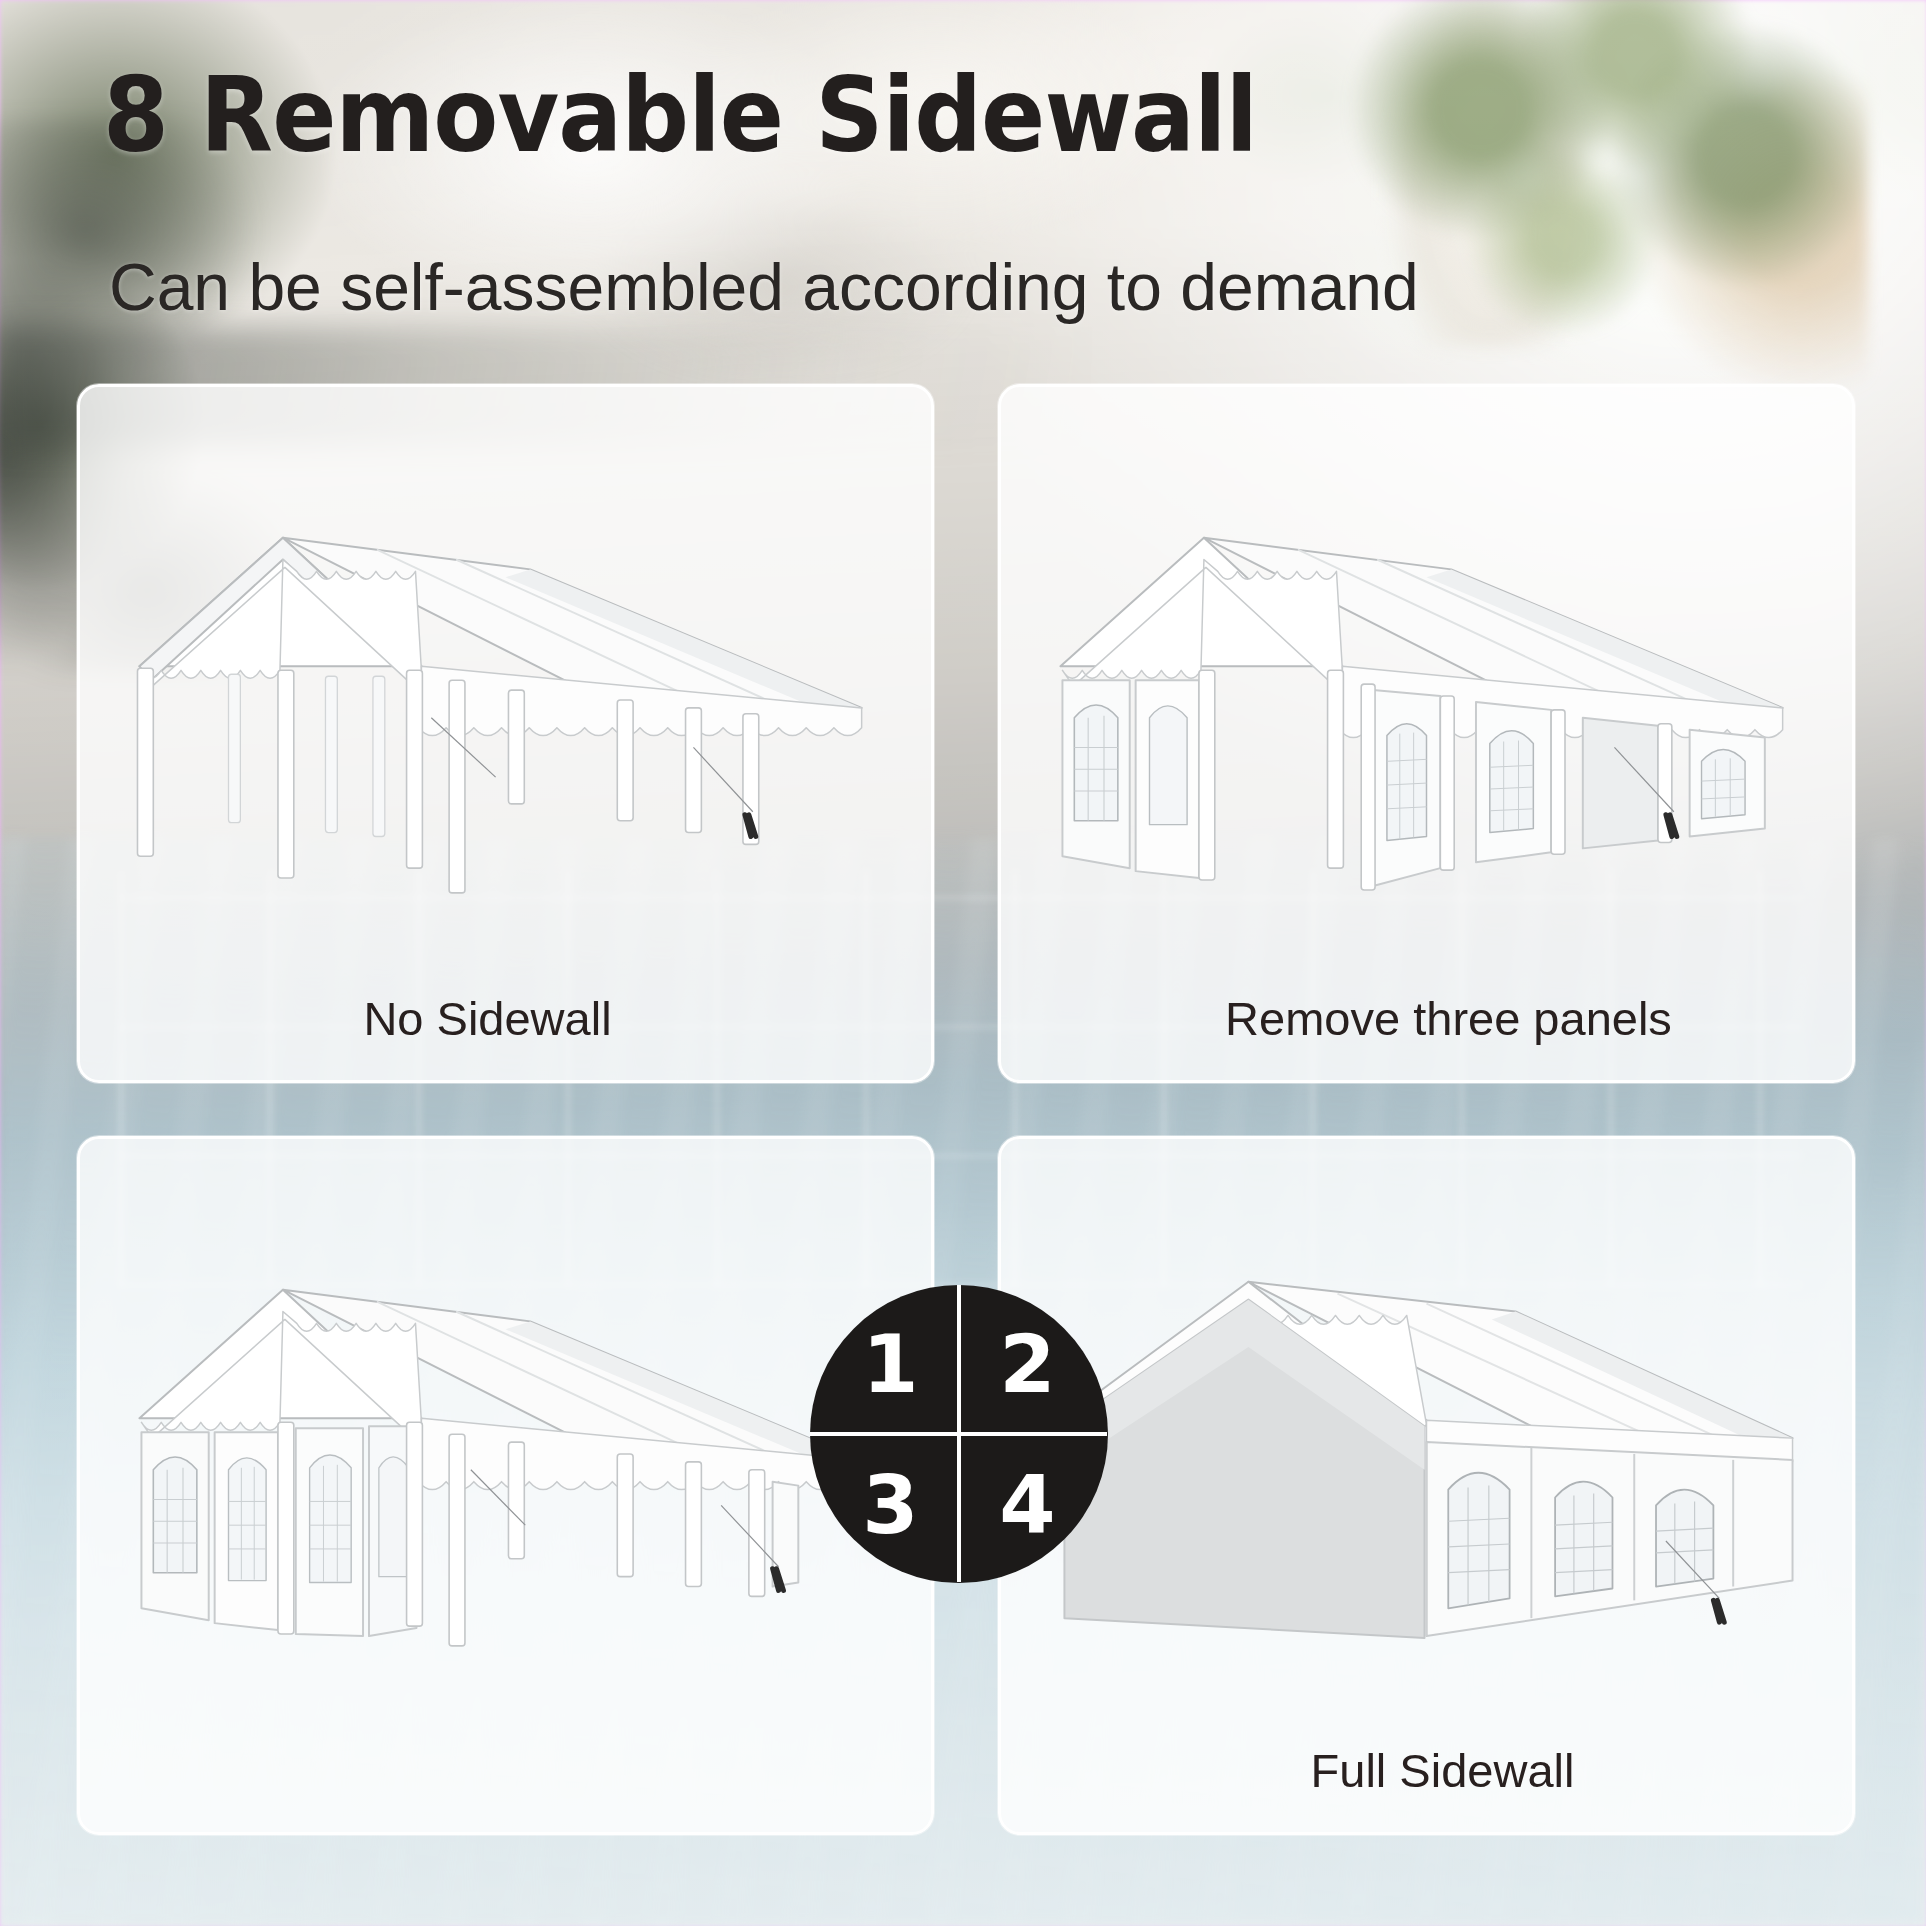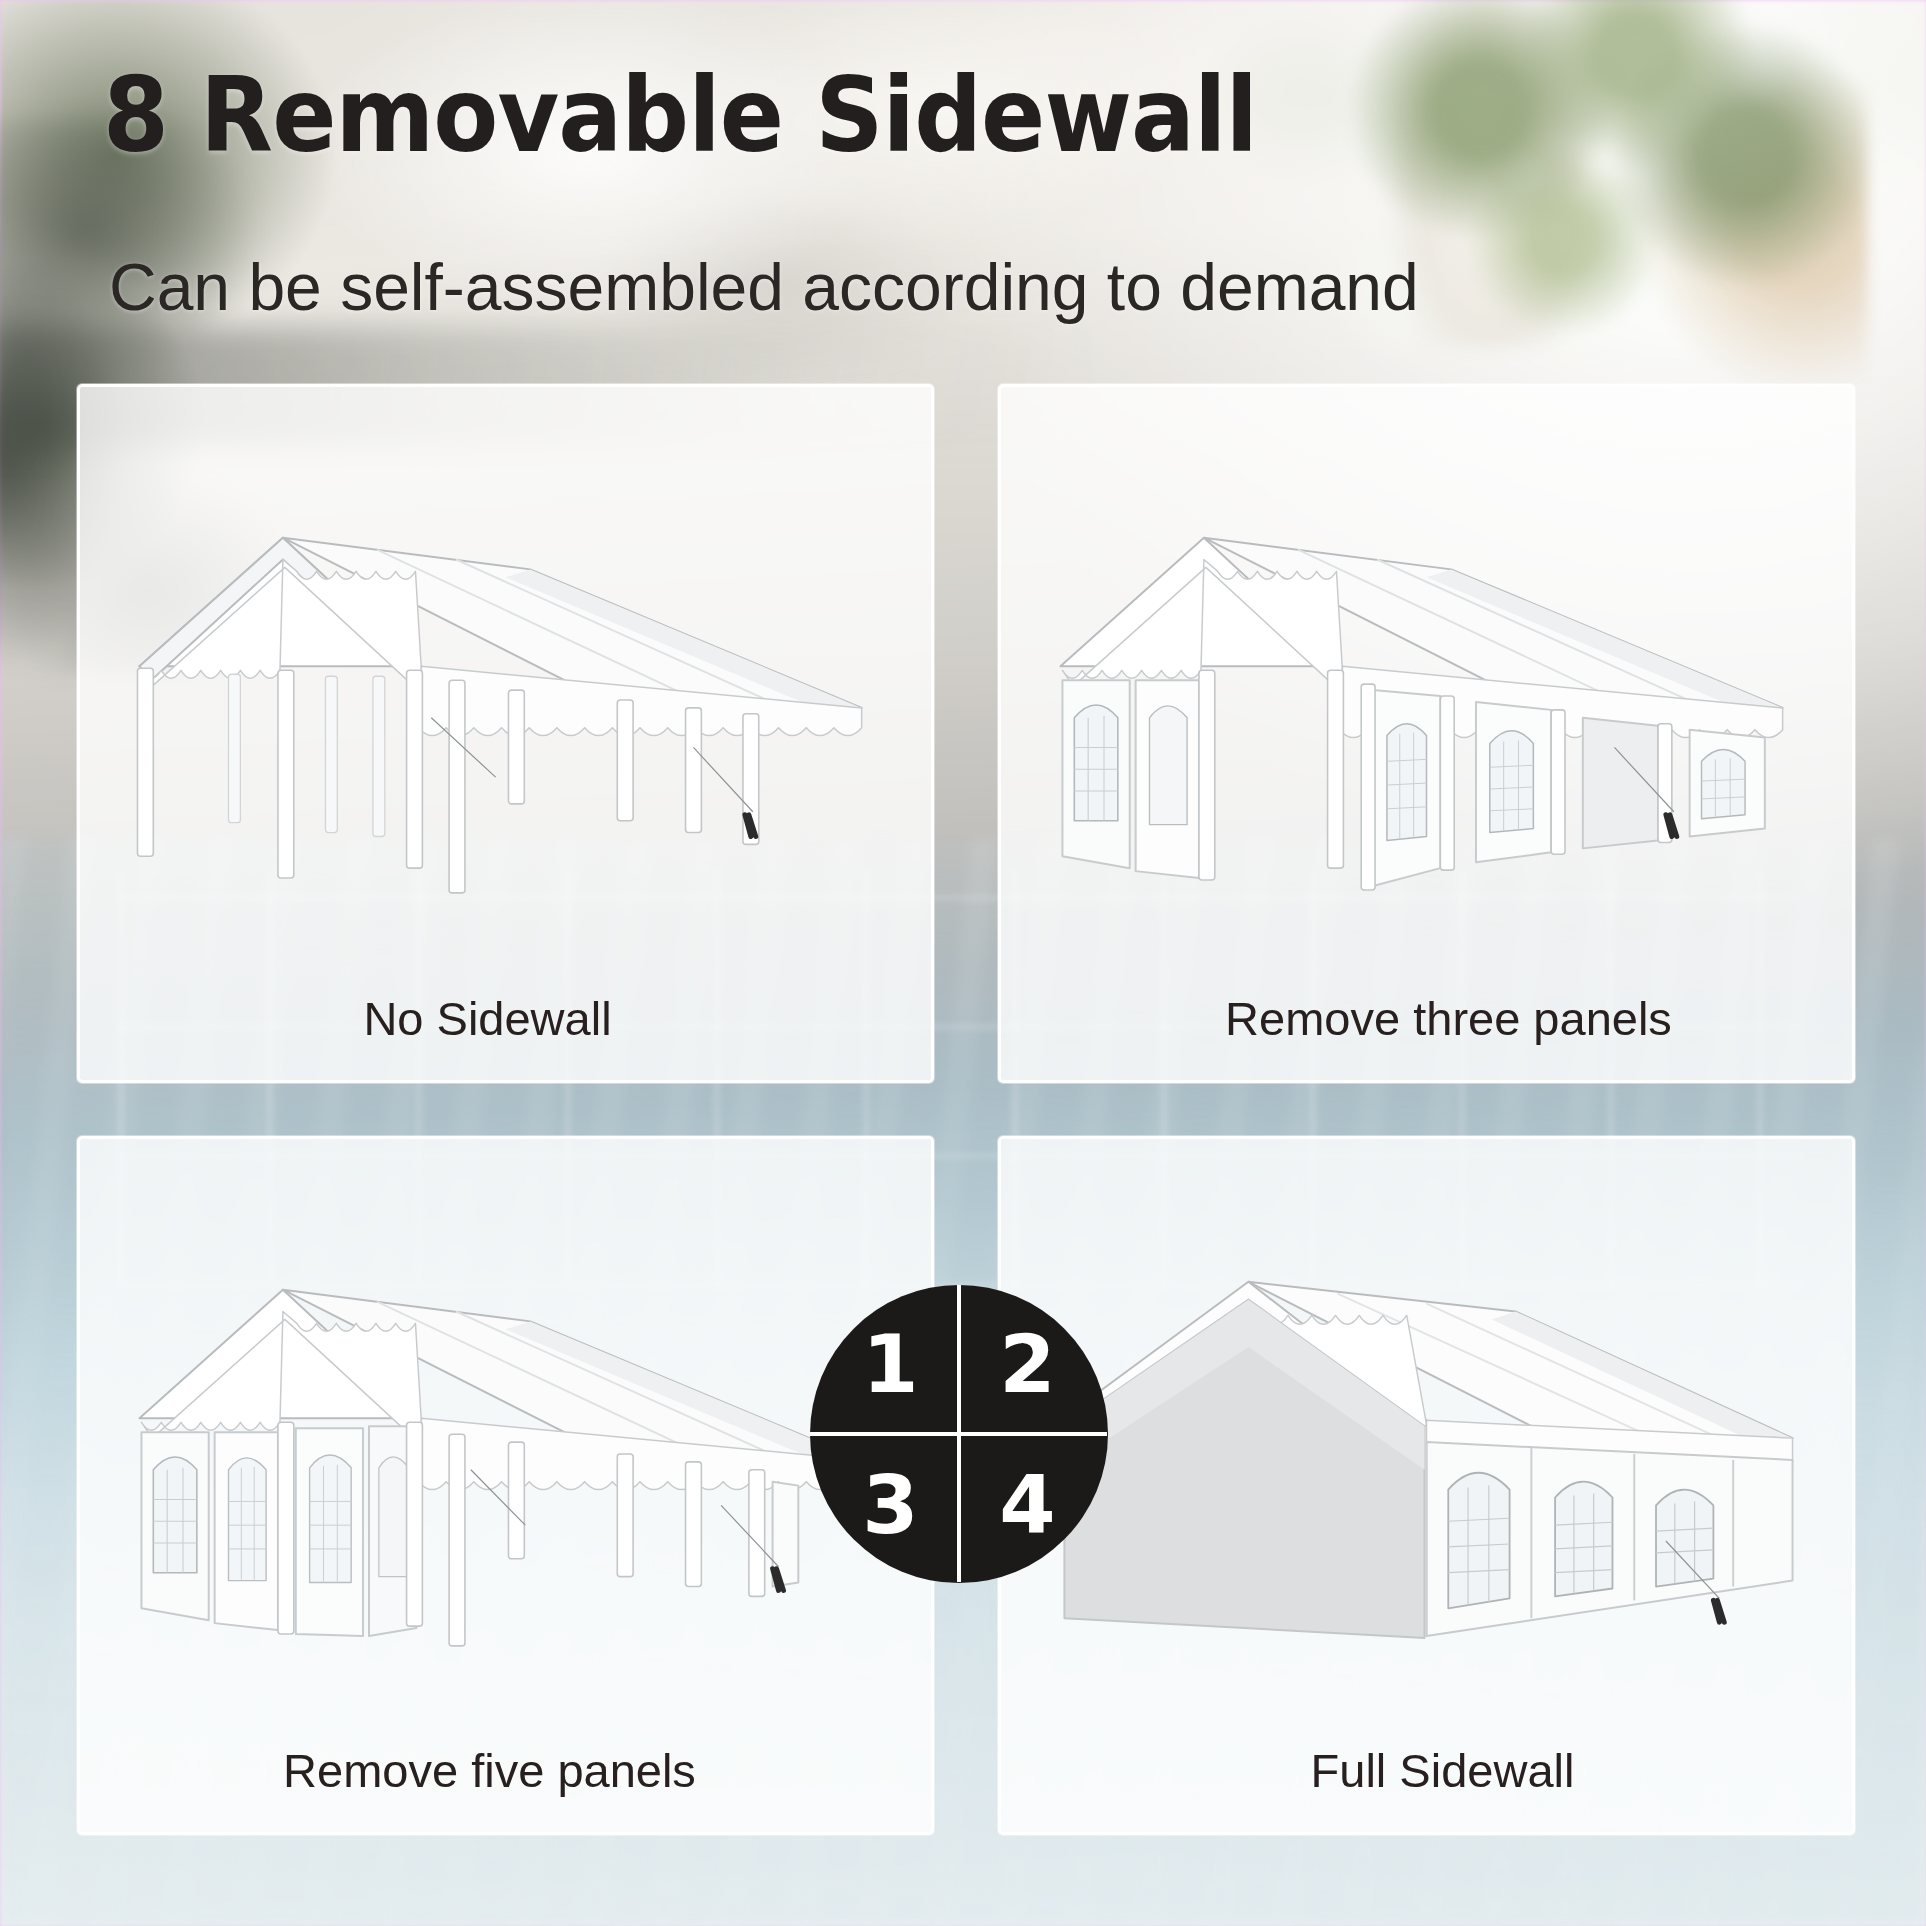--- a/index.html
+++ b/index.html
@@ -180,21 +180,21 @@
     top: 384px;
     width: 1772px;
     height: 1465px;
   }
   .panel {
     position: absolute;
     width: 851px;
     height: 693px;
     background: rgba(255,255,255,0.80);
     border: 3px solid #ffffff;
-    border-radius: 5px;
+    border-radius: 22px;
     box-shadow: 0 0 0 1px rgba(255,255,255,0.4);
     overflow: hidden;
   }
   .p1 { left: 0;    top: 0; }
   .p2 { left: 921px; top: 0; }
   .p3 { left: 0;    top: 752px; }
   .p4 { left: 921px; top: 752px; }
 
   .panel-caption {
     position: absolute;
@@ -473,21 +473,20 @@
             </g>
 
             <polygon points="700,312 726,316 726,414 700,418" fill="#fafbfb" stroke="#c8cbcd"></polygon>
 
             <line x1="395" y1="300" x2="450" y2="356" stroke="#8f9295" stroke-width="1.2"></line>
             <line x1="648" y1="336" x2="706" y2="398" stroke="#8f9295" stroke-width="1.2"></line>
             <path d="M700,400 l6,22 M704,400 l7,22" stroke="#2b2b2b" stroke-width="5" stroke-linecap="round"></path>
           </g>
         </svg>
       </div>
-      <div class="panel-caption">Remove five panels</div>
     </div>
 
     <div class="panel p4">
       <div class="tent-wrap">
         <svg viewBox="0 0 860 560" xmlns="http://www.w3.org/2000/svg">
           <g stroke="#b9bcbe" stroke-width="2" stroke-linejoin="round" fill="#ffffff">
 
             <polygon points="250,110 520,140 800,268 560,268" fill="#fcfcfc"></polygon>
             <polygon points="520,140 800,268 770,276 496,148" fill="#edeff0" stroke="none"></polygon>
             <polygon points="250,110 60,250 430,250" fill="#fdfdfd"></polygon>

